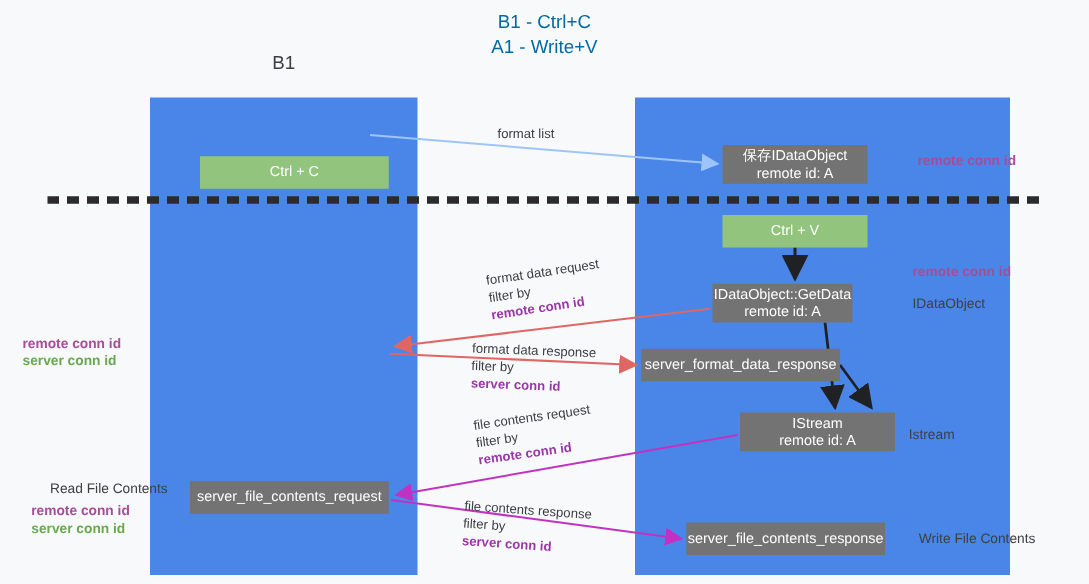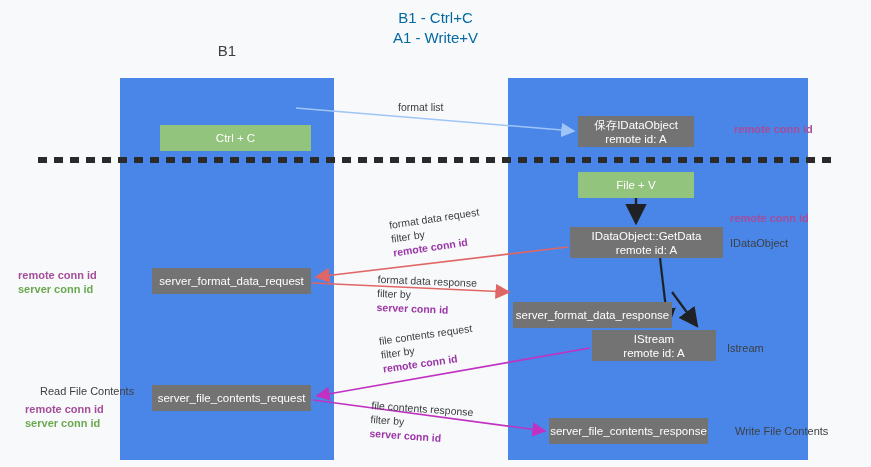--- a/index.html
+++ b/index.html
@@ -35,23 +35,23 @@
   .node{position:absolute;box-sizing:border-box;display:flex;flex-direction:column;
         align-items:center;justify-content:center;color:#ffffff;font-size:11.5px;
         line-height:14px;text-align:center;}
   .green{background:#93c47d;}
   .orange{background:#737373;}
   .node .sub{display:block;}
 
   #n-ctrlc{left:160px;top:96px;width:151px;height:26px;margin-top:29px;}
   #n-save{left:578px;top:116px;width:116px;height:31px;}
   #n-ctrlv{left:578px;top:172px;width:116px;height:26px;}
-  #n-getdata{left:570px;top:227px;width:153px;height:31px;}
+  #n-getdata{left:570px;top:227px;width:112px;height:31px;}
   #n-sfdreq{left:152px;top:268px;width:159px;height:26px;}
-  #n-sfdresp{left:513px;top:279px;width:159px;height:26px;margin-top:23px;}
+  #n-sfdresp{left:513px;top:279px;width:159px;height:26px;}
   #n-istream{left:592px;top:330px;width:124px;height:31px;}
   #n-sfcreq{left:152px;top:385px;width:159px;height:26px;}
   #n-sfcresp{left:549px;top:418px;width:159px;height:26px;}
 
   
   .anno{position:absolute;font-size:11px;line-height:14px;white-space:nowrap;}
   .anno.bold{font-weight:bold;}
   .purple{color:#a64d9a;}
   .purple2{color:#9b36a8;}
   .green-t{color:#6aa84f;}
@@ -140,31 +140,28 @@
   <div class="node green" id="n-ctrlc">
     <span>Ctrl + C</span>
   </div>
 
   <div class="node orange" id="n-save">
     <span>保存IDataObject</span>
     <span class="sub">remote id: A</span>
   </div>
 
   <div class="node green" id="n-ctrlv">
-    <span>File + V</span>
+    <span>Ctrl + V</span>
   </div>
 
   <div class="node orange" id="n-getdata">
     <span>IDataObject::GetData</span>
     <span class="sub">remote id: A</span>
   </div>
 
-  <div class="node orange" id="n-sfdreq">
-    <span>server_format_data_request</span>
-  </div>
 
   <div class="node orange" id="n-sfdresp">
     <span>server_format_data_response</span>
   </div>
 
   <div class="node orange" id="n-istream">
     <span>IStream</span>
     <span class="sub">remote id: A</span>
   </div>
 

